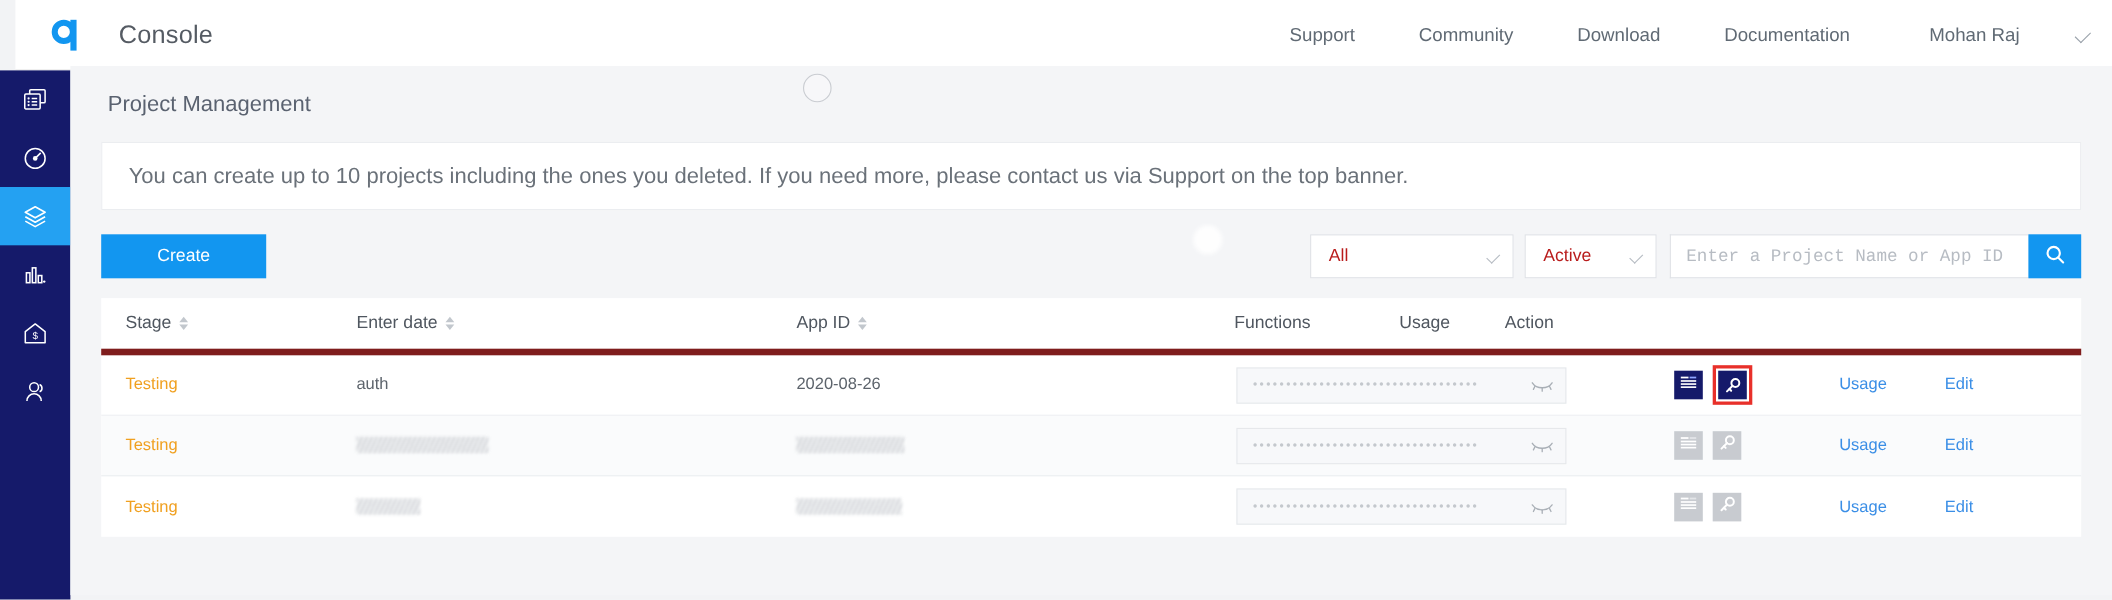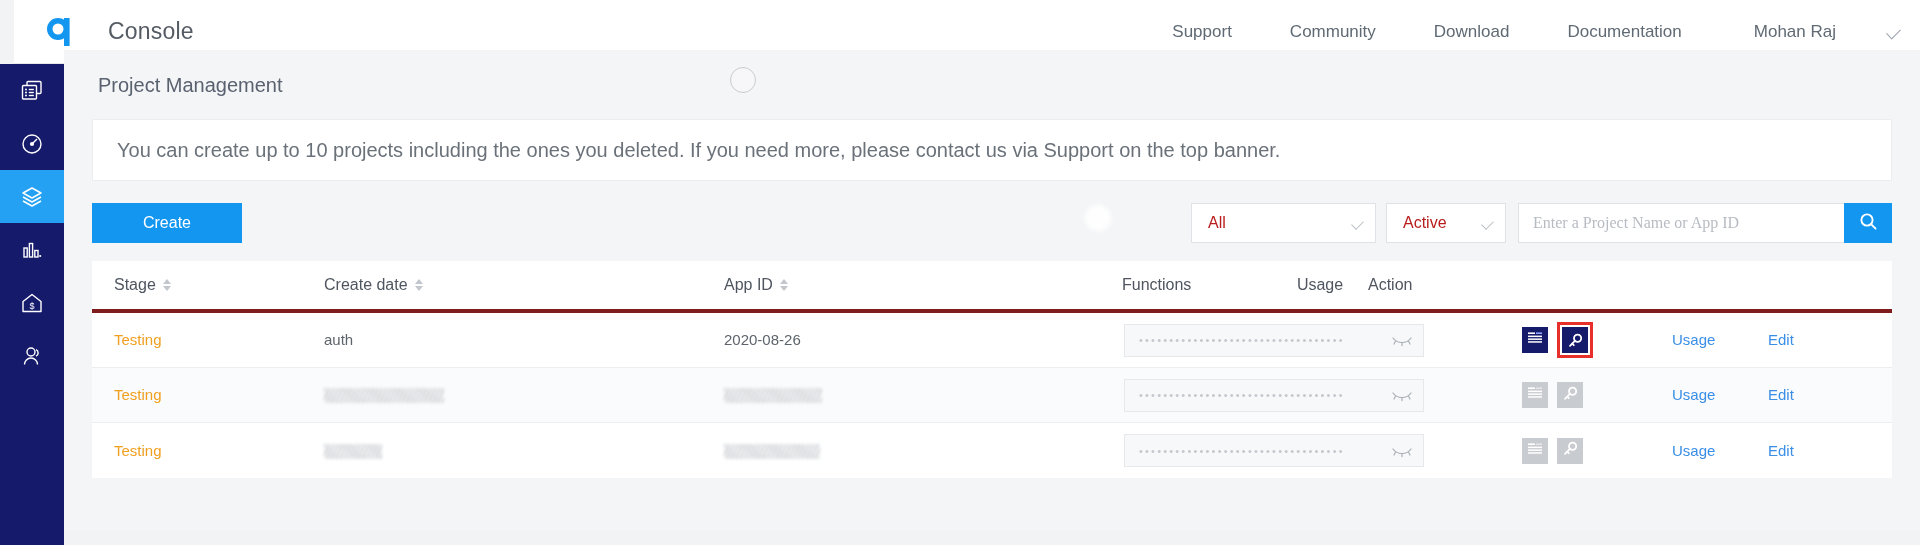--- a/index.html
+++ b/index.html
@@ -59,21 +59,21 @@
   .side-item {
     width: 64px; height: 53px;
     display: flex; align-items: center; justify-content: center;
     cursor: pointer;
   }
   .side-item.active { background: #24a1f2; }
   .side-item svg { display: block; }
 
   
   .main {
-    position: absolute; top: 50px; left: 64px;
+    position: absolute; top: 60px; left: 64px;
     width: 1856px; height: 481px;
     background: #f4f5f7;
   }
   .page-title {
     font-size: 20px; color: #5a6270; font-weight: normal;
     padding: 24px 0 0 34px;
   }
 
   .notice {
     margin: 22px 28px 0 28px;
@@ -114,50 +114,50 @@
     width: 11px; height: 7px;
     border-left: 1.5px solid #b6bcc3; border-bottom: 1.5px solid #b6bcc3;
     transform: rotate(-45deg);
   }
   .search-wrap { display: flex; margin-left: 12px; }
   .search-input {
     width: 326px; height: 40px;
     border: 1px solid #dfe2e6; border-right: none;
     background: #ffffff;
     padding: 0 14px; font-size: 16px; color: #3c434c;
-    font-family: Liberation Serif, serif;
+    font-family: Liberation Mono, monospace;
     outline: none;
   }
   .search-input::placeholder { color: #b7bcc3; }
   .search-btn {
     width: 48px; height: 40px; background: #1296f0;
     border: none; cursor: pointer;
     display: flex; align-items: center; justify-content: center;
   }
 
   
   .table {
     margin: 18px 28px 0 28px;
     background: #ffffff;
   }
   .trow {
     display: flex; align-items: center;
     height: 55px;
     border-bottom: 1px solid #eceef0;
   }
-  .trow.head { height: 52px; border-bottom: 4px solid #7f1d1d; }
+  .trow.head { height: 52px; border-bottom: 6px solid #7f1d1d; }
   .trow.zebra { background: #fafbfc; }
   .trow.last { border-bottom: none; }
 
   .c-stage   { width: 232px; padding-left: 22px; }
   .c-project { width: 400px; }
   .c-date    { width: 400px; }
   .c-appid   { width: 398px; }
   .c-func    { width: 150px; }
-  .c-usage   { width: 96px; justify-content: center; }
+  .c-usage   { width: 96px; }
   .c-action  { width: 110px; }
 
   .th {
     font-size: 16px; color: #4f565f;
     display: flex; align-items: center;
   }
   .sorter {
     display: inline-flex; flex-direction: column;
     margin-left: 7px; line-height: 0;
   }
@@ -374,21 +374,21 @@
 
     <div class="trow head">
       <div class="c-stage th">
         <span>Stage</span>
         <span class="sorter">
             <i class="up"></i>
             <i class="down"></i>
           </span>
       </div>
       <div class="c-date th">
-        <span>Create date</span>
+        <span>Enter date</span>
         <span class="sorter">
             <i class="up"></i>
             <i class="down"></i>
           </span>
       </div>
       <div class="c-appid th">
         <span>App ID</span>
         <span class="sorter">
             <i class="up"></i>
             <i class="down"></i>

